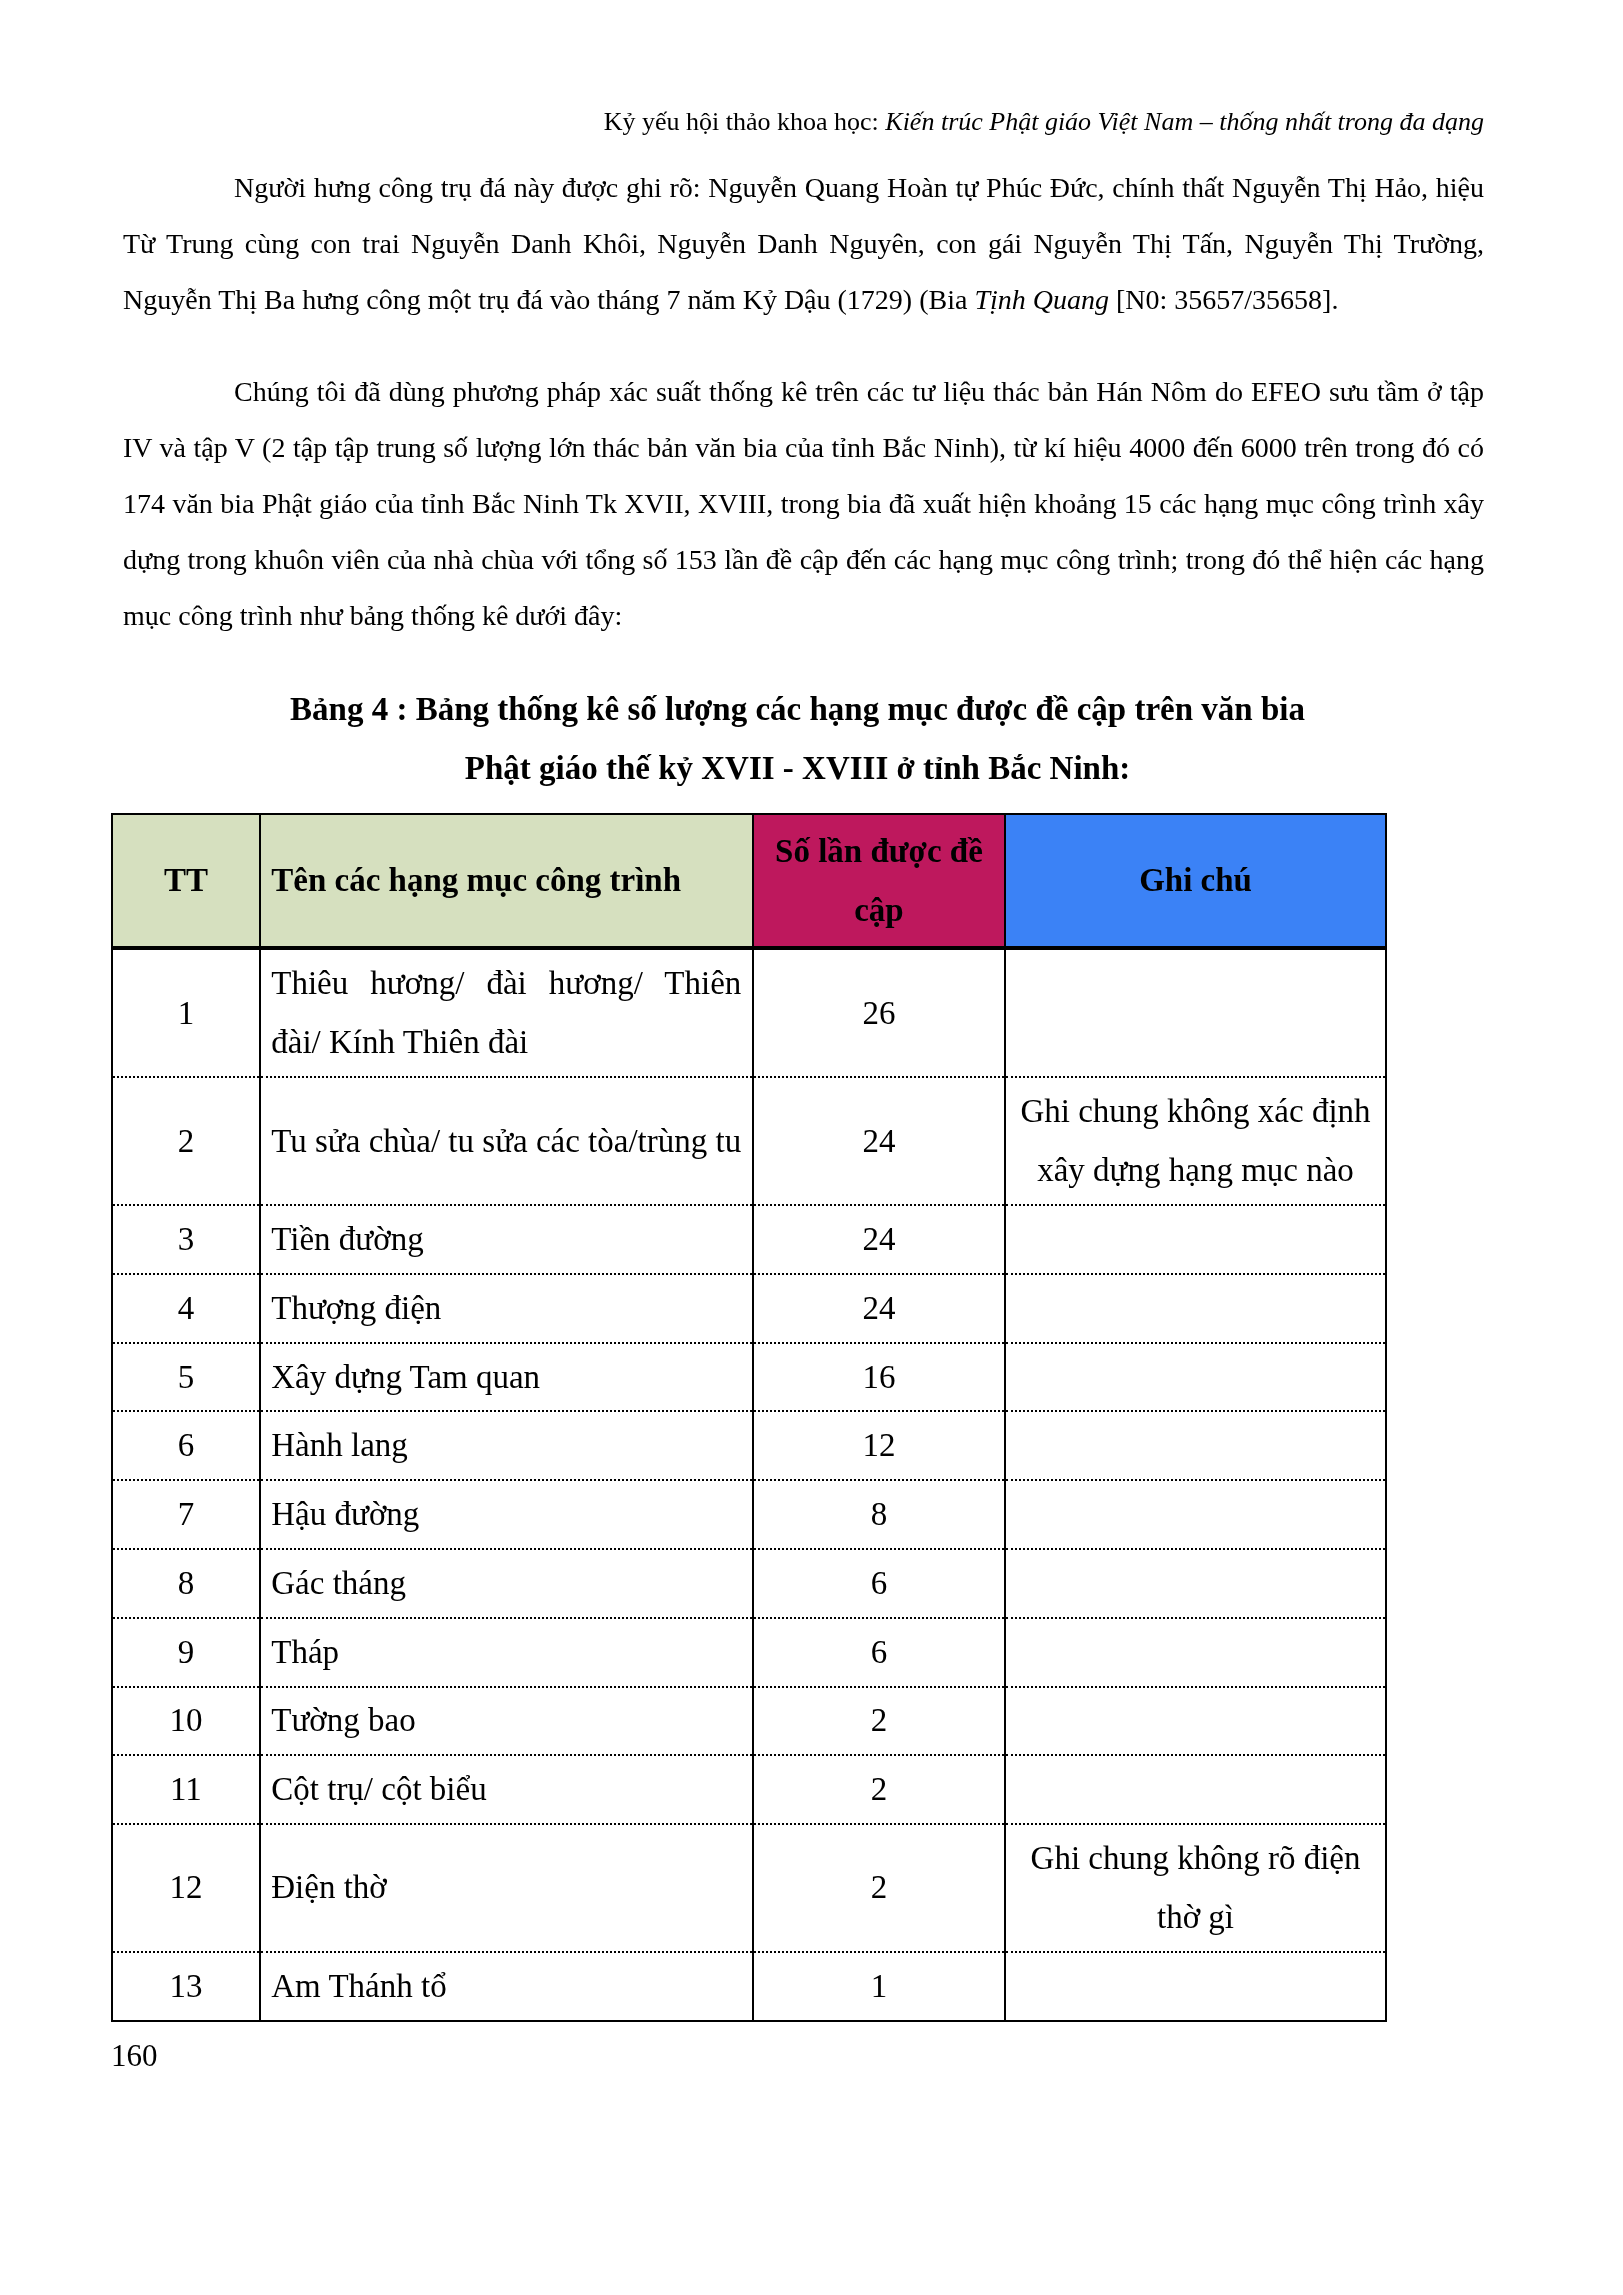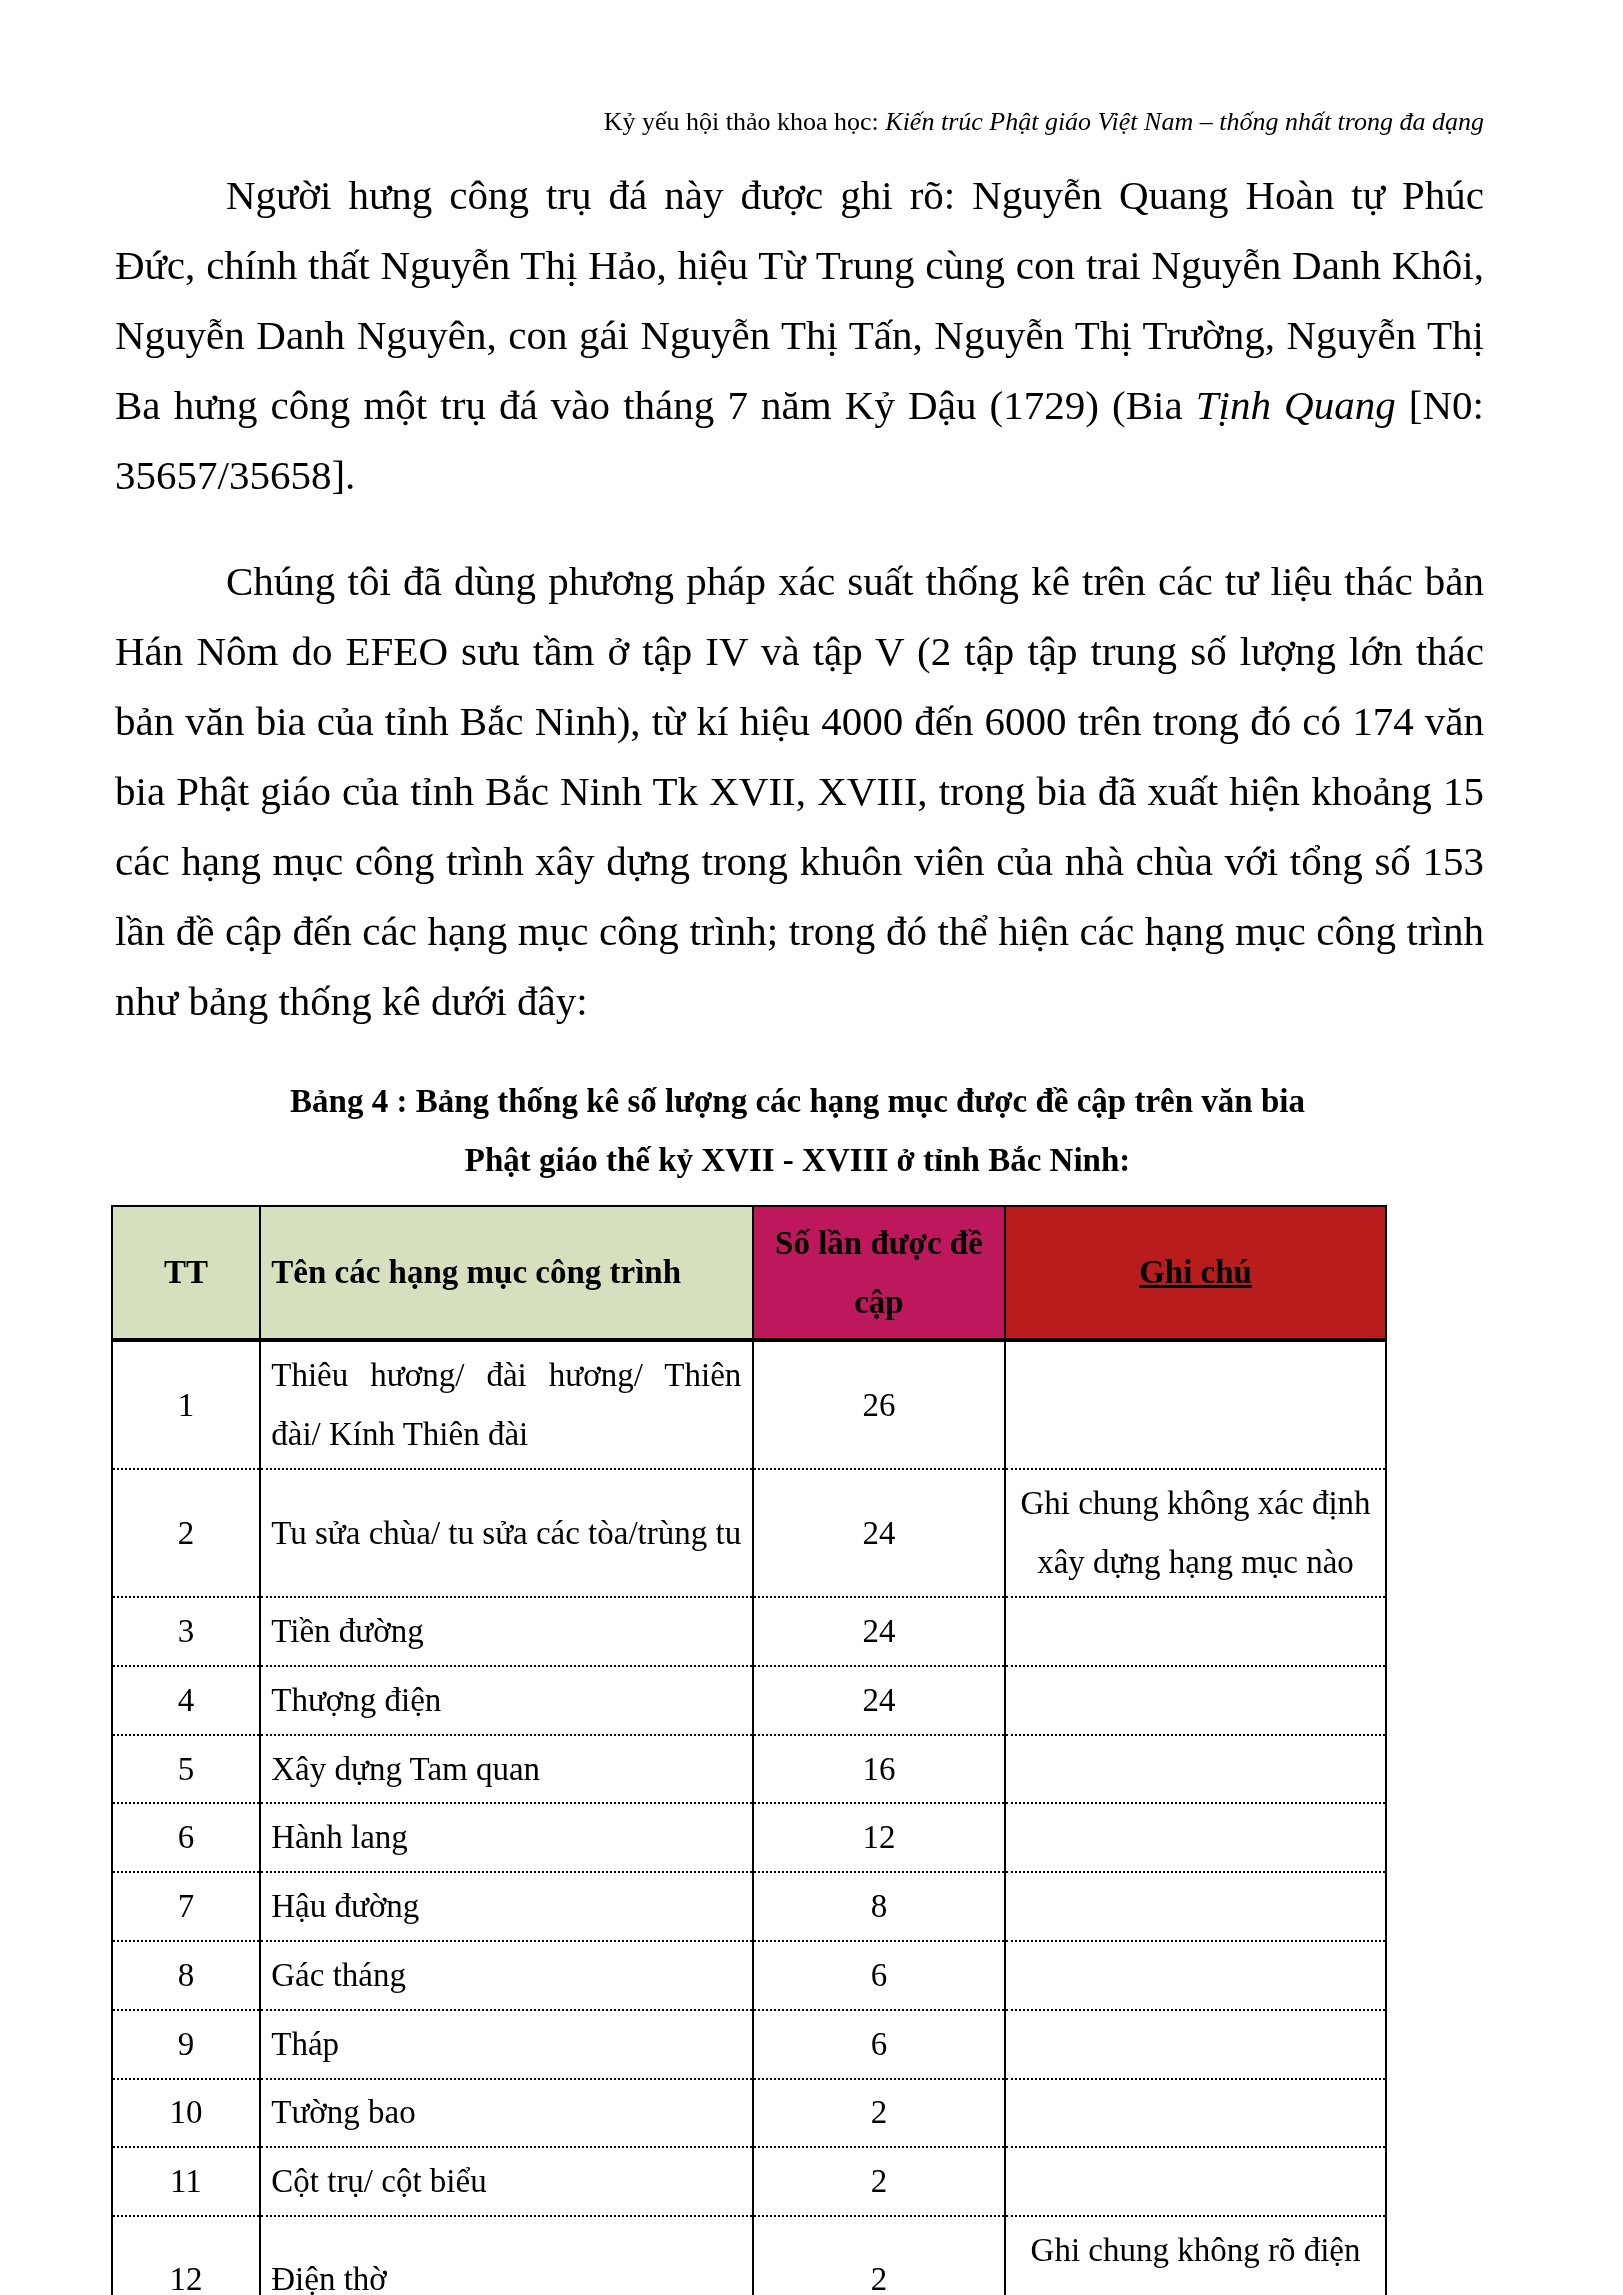--- a/index.html
+++ b/index.html
@@ -20,26 +20,26 @@
     overflow: hidden;
   }
   .running-header {
     text-align: right;
     font-size: 26px;
     line-height: 31px;
     margin: 7.9px 0 23.6px 0;
   }
   .running-header em { font-style: italic; }
   .para {
-    font-size: 41px;
-    line-height: 70px;
+    font-size: 28px;
+    line-height: 56px;
     text-align: justify;
     text-align-last: left;
     text-indent: 111px;
-    margin: 0 0 36px 4px;
+    margin: 0 0 36px 12px;
   }
   .para em { font-style: italic; }
   .table-caption {
     margin-top: 13.7px;
     font-weight: bold;
     font-size: 33px;
     line-height: 59px;
     text-align: center;
   }
   table.stats {
@@ -102,21 +102,21 @@
         <col style="width: 11.6%;">
         <col style="width: 38.7%;">
         <col style="width: 19.8%;">
         <col style="width: 29.9%;">
       </colgroup>
     <thead>
       <tr>
           <th class="c-tt" style="background: rgb(214, 224, 191);">TT</th>
           <th class="c-name" style="background: rgb(214, 224, 191);">Tên các hạng mục công trình</th>
           <th class="c-count" style="background: #be185d;">Số lần được đề cập</th>
-          <th class="c-note" style="background: #b91c1c; text-decoration: underline;">Ghi chú</th>
+          <th class="c-note" style="background: #3b82f6;">Ghi chú</th>
         </tr>
     </thead>
     <tbody>
         <tr>
           <td class="c-tt">1</td>
           <td class="c-name">Thiêu hương/ đài hương/ Thiên đài/ Kính Thiên đài</td>
           <td class="c-count">26</td>
           <td class="c-note"></td>
         </tr>
         <tr>

